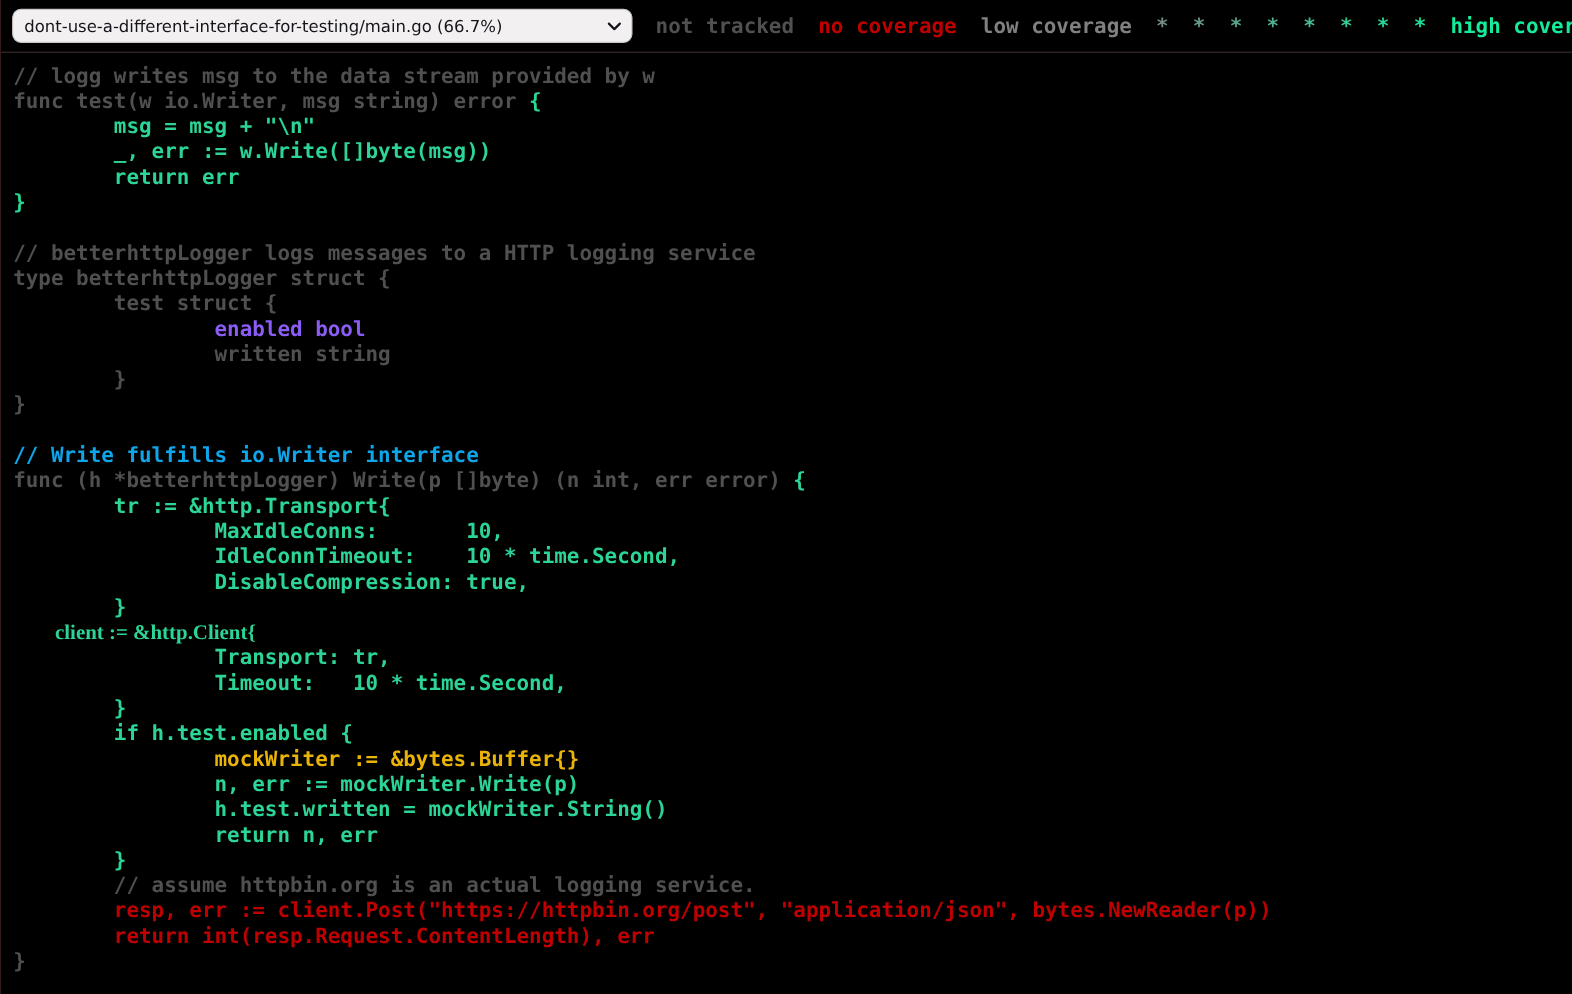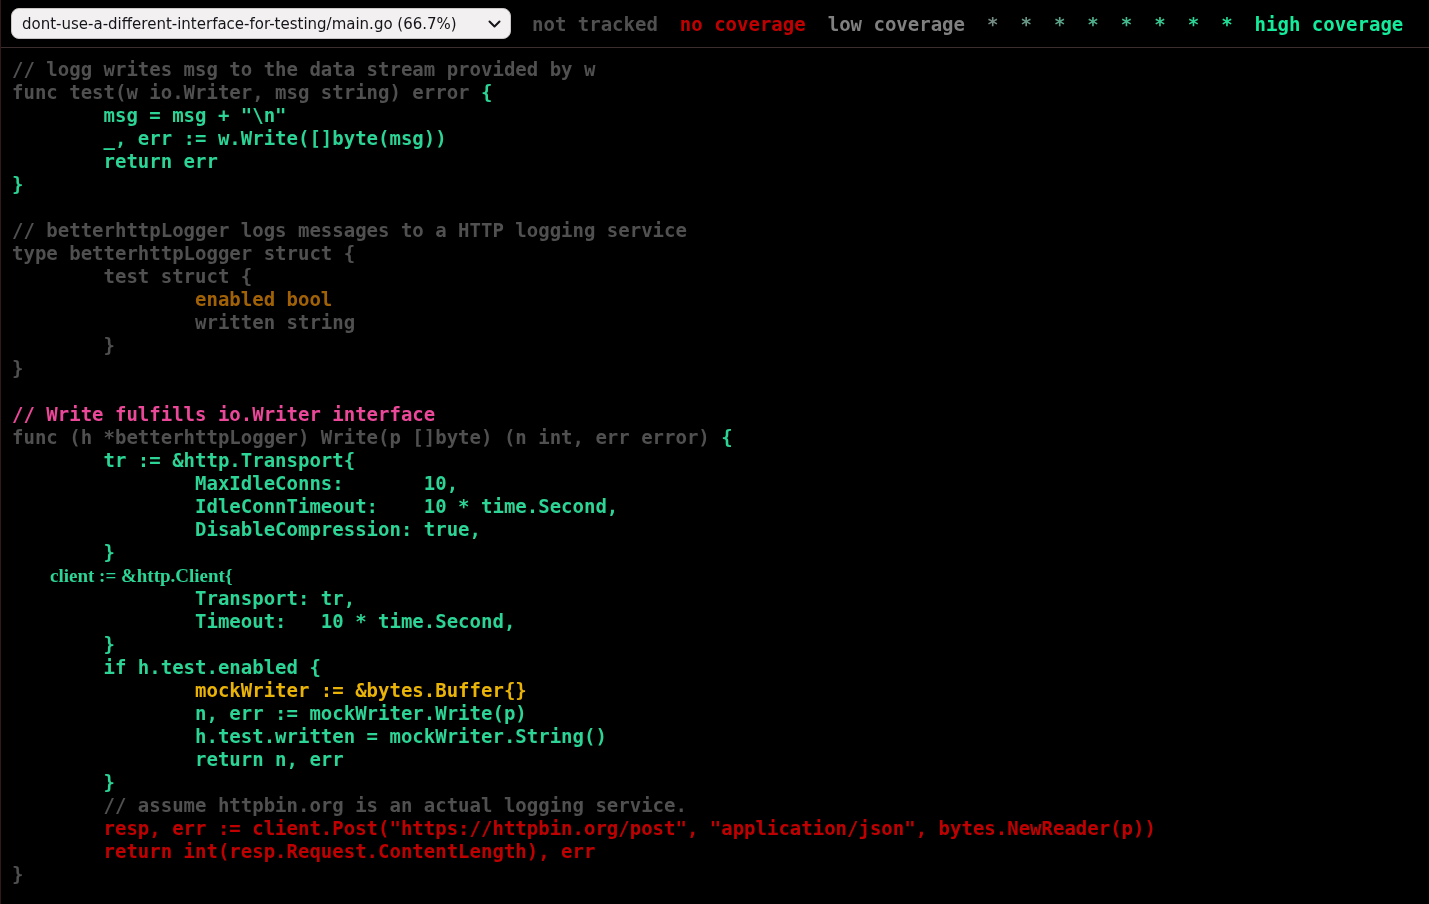--- a/index.html
+++ b/index.html
@@ -27,21 +27,21 @@
   }
   .select-wrap {
     position: relative;
     margin-left: 10px;
     flex: 0 0 auto;
   }
   select#files {
     -webkit-appearance: none;
     -moz-appearance: none;
     appearance: none;
-    width: 500px;
+    width: 564px;
     height: 31px;
     border-radius: 8px;
     border: 1px solid #cac6c6;
     background: #f2f0f0;
     color: #15141a;
     font-family: "DejaVu Sans", "Liberation Sans", sans-serif;
     font-size: 15px;
     font-weight: normal;
     padding: 2px 32px 2px 10px;
     box-sizing: border-box;
@@ -98,26 +98,26 @@
     <pre class="file"><span><span style="color: rgb(80, 80, 80);">// logg writes msg to the data stream provided by w</span></span>
 <span><span style="color: rgb(80, 80, 80);">func test(w io.Writer, msg string) error </span><span style="color: rgb(44, 212, 149);">{</span></span>
 <span><span style="color: rgb(44, 212, 149);">        msg = msg + "\n"</span></span>
 <span><span style="color: rgb(44, 212, 149);">        _, err := w.Write([]byte(msg))</span></span>
 <span><span style="color: rgb(44, 212, 149);">        return err</span></span>
 <span><span style="color: rgb(44, 212, 149);">}</span></span>
 <span></span>
 <span><span style="color: rgb(80, 80, 80);">// betterhttpLogger logs messages to a HTTP logging service</span></span>
 <span><span style="color: rgb(80, 80, 80);">type betterhttpLogger struct {</span></span>
 <span><span style="color: rgb(80, 80, 80);">        test struct {</span></span>
-<span><span style="color: #a16207;">                enabled bool</span></span>
+<span><span style="color: #8b5cf6;">                enabled bool</span></span>
 <span><span style="color: rgb(80, 80, 80);">                written string</span></span>
 <span><span style="color: rgb(80, 80, 80);">        }</span></span>
 <span><span style="color: rgb(80, 80, 80);">}</span></span>
 <span></span>
-<span><span style="color: #ec4899;">// Write fulfills io.Writer interface</span></span>
+<span><span style="color: #0ea5e9;">// Write fulfills io.Writer interface</span></span>
 <span><span style="color: rgb(80, 80, 80);">func (h *betterhttpLogger) Write(p []byte) (n int, err error) </span><span style="color: rgb(44, 212, 149);">{</span></span>
 <span><span style="color: rgb(44, 212, 149);">        tr := &amp;http.Transport{</span></span>
 <span><span style="color: rgb(44, 212, 149);">                MaxIdleConns:       10,</span></span>
 <span><span style="color: rgb(44, 212, 149);">                IdleConnTimeout:    10 * time.Second,</span></span>
 <span><span style="color: rgb(44, 212, 149);">                DisableCompression: true,</span></span>
 <span><span style="color: rgb(44, 212, 149);">        }</span></span>
 <span><span style="color: rgb(44, 212, 149); font-family: Liberation Serif, serif;">        client := &amp;http.Client{</span></span>
 <span><span style="color: rgb(44, 212, 149);">                Transport: tr,</span></span>
 <span><span style="color: rgb(44, 212, 149);">                Timeout:   10 * time.Second,</span></span>
 <span><span style="color: rgb(44, 212, 149);">        }</span></span>

